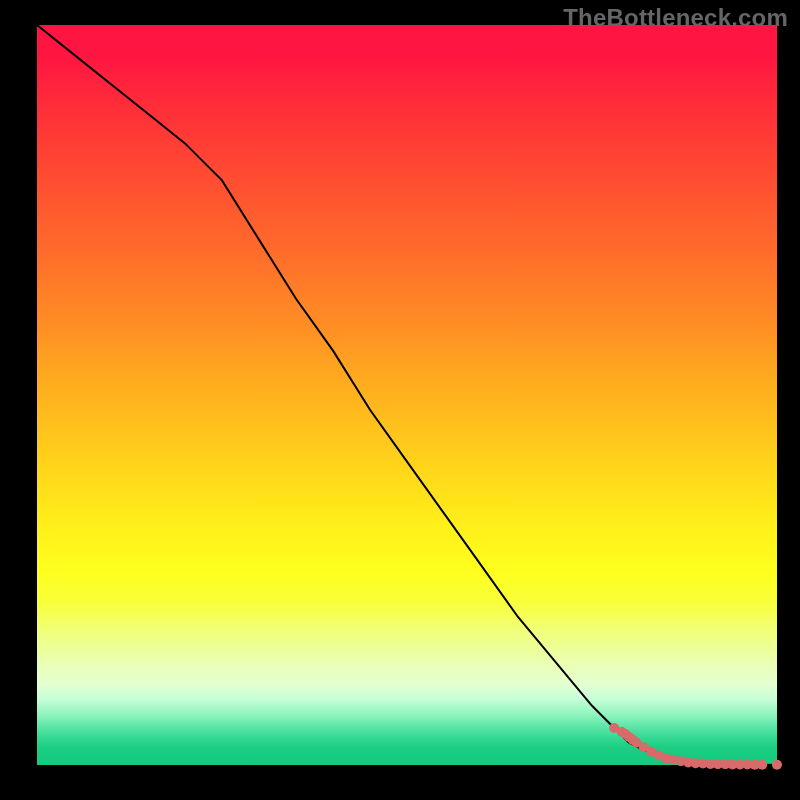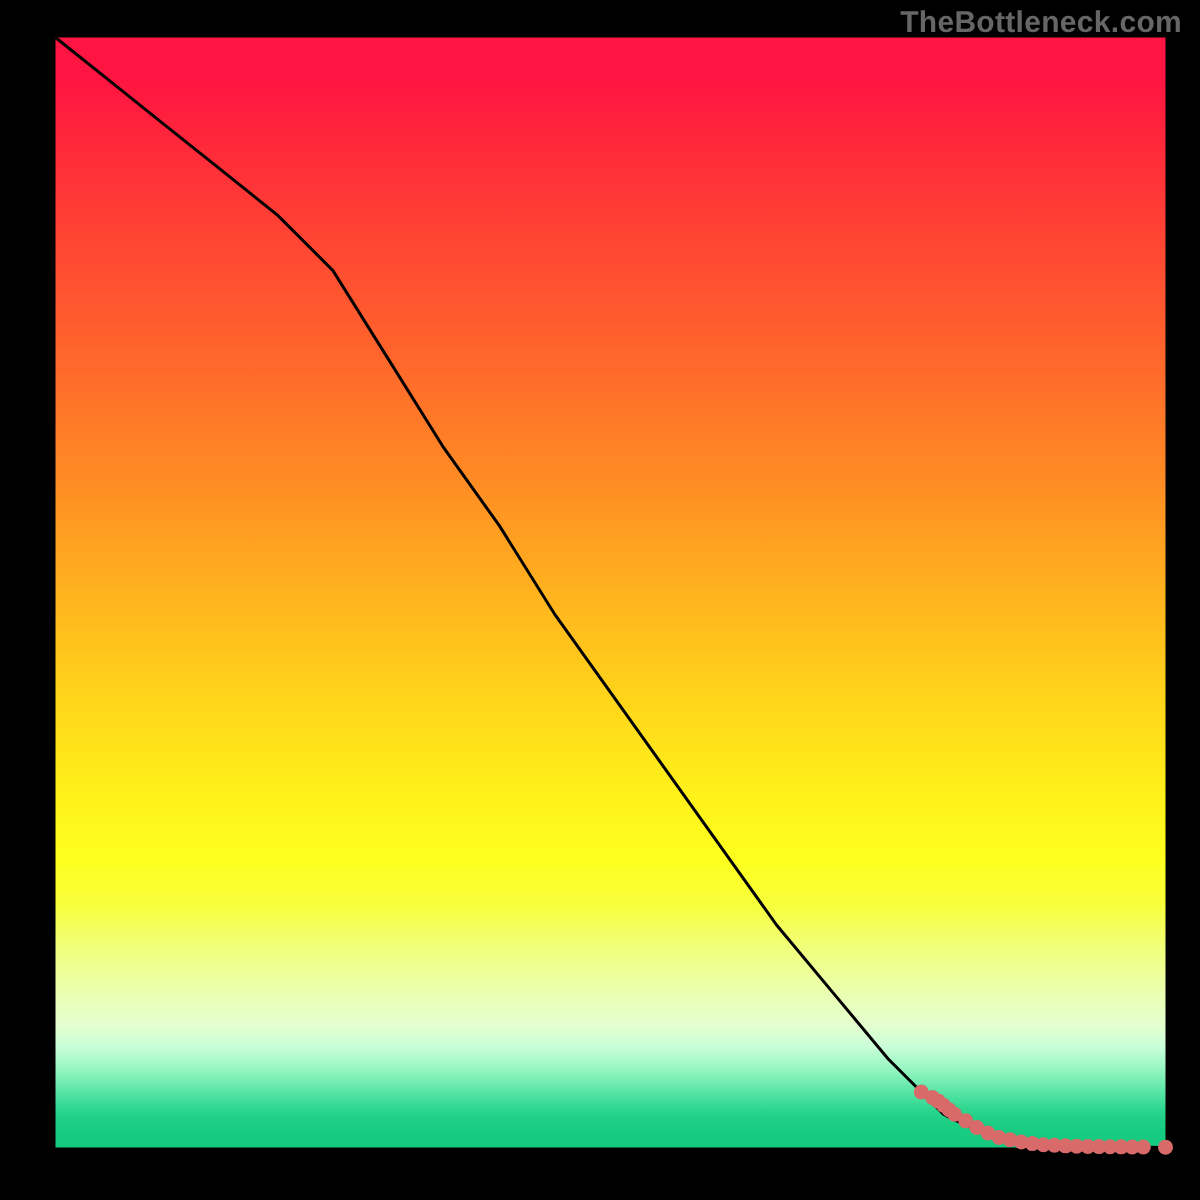--- a/index.html
+++ b/index.html
@@ -15,21 +15,21 @@
     position: relative;
     width: 800px;
     height: 800px;
     background: #000;
   }
   .watermark {
     position: absolute;
     top: 4px;
     right: 12px;
     color: #666;
-    font-size: 20px;
+    font-size: 24px;
     font-weight: 600;
     letter-spacing: 0.2px;
     z-index: 10;
   }
   .plot-outer {
     position: absolute;
     left: 36px;
     top: 24px;
     width: 740px;
     height: 740px;

